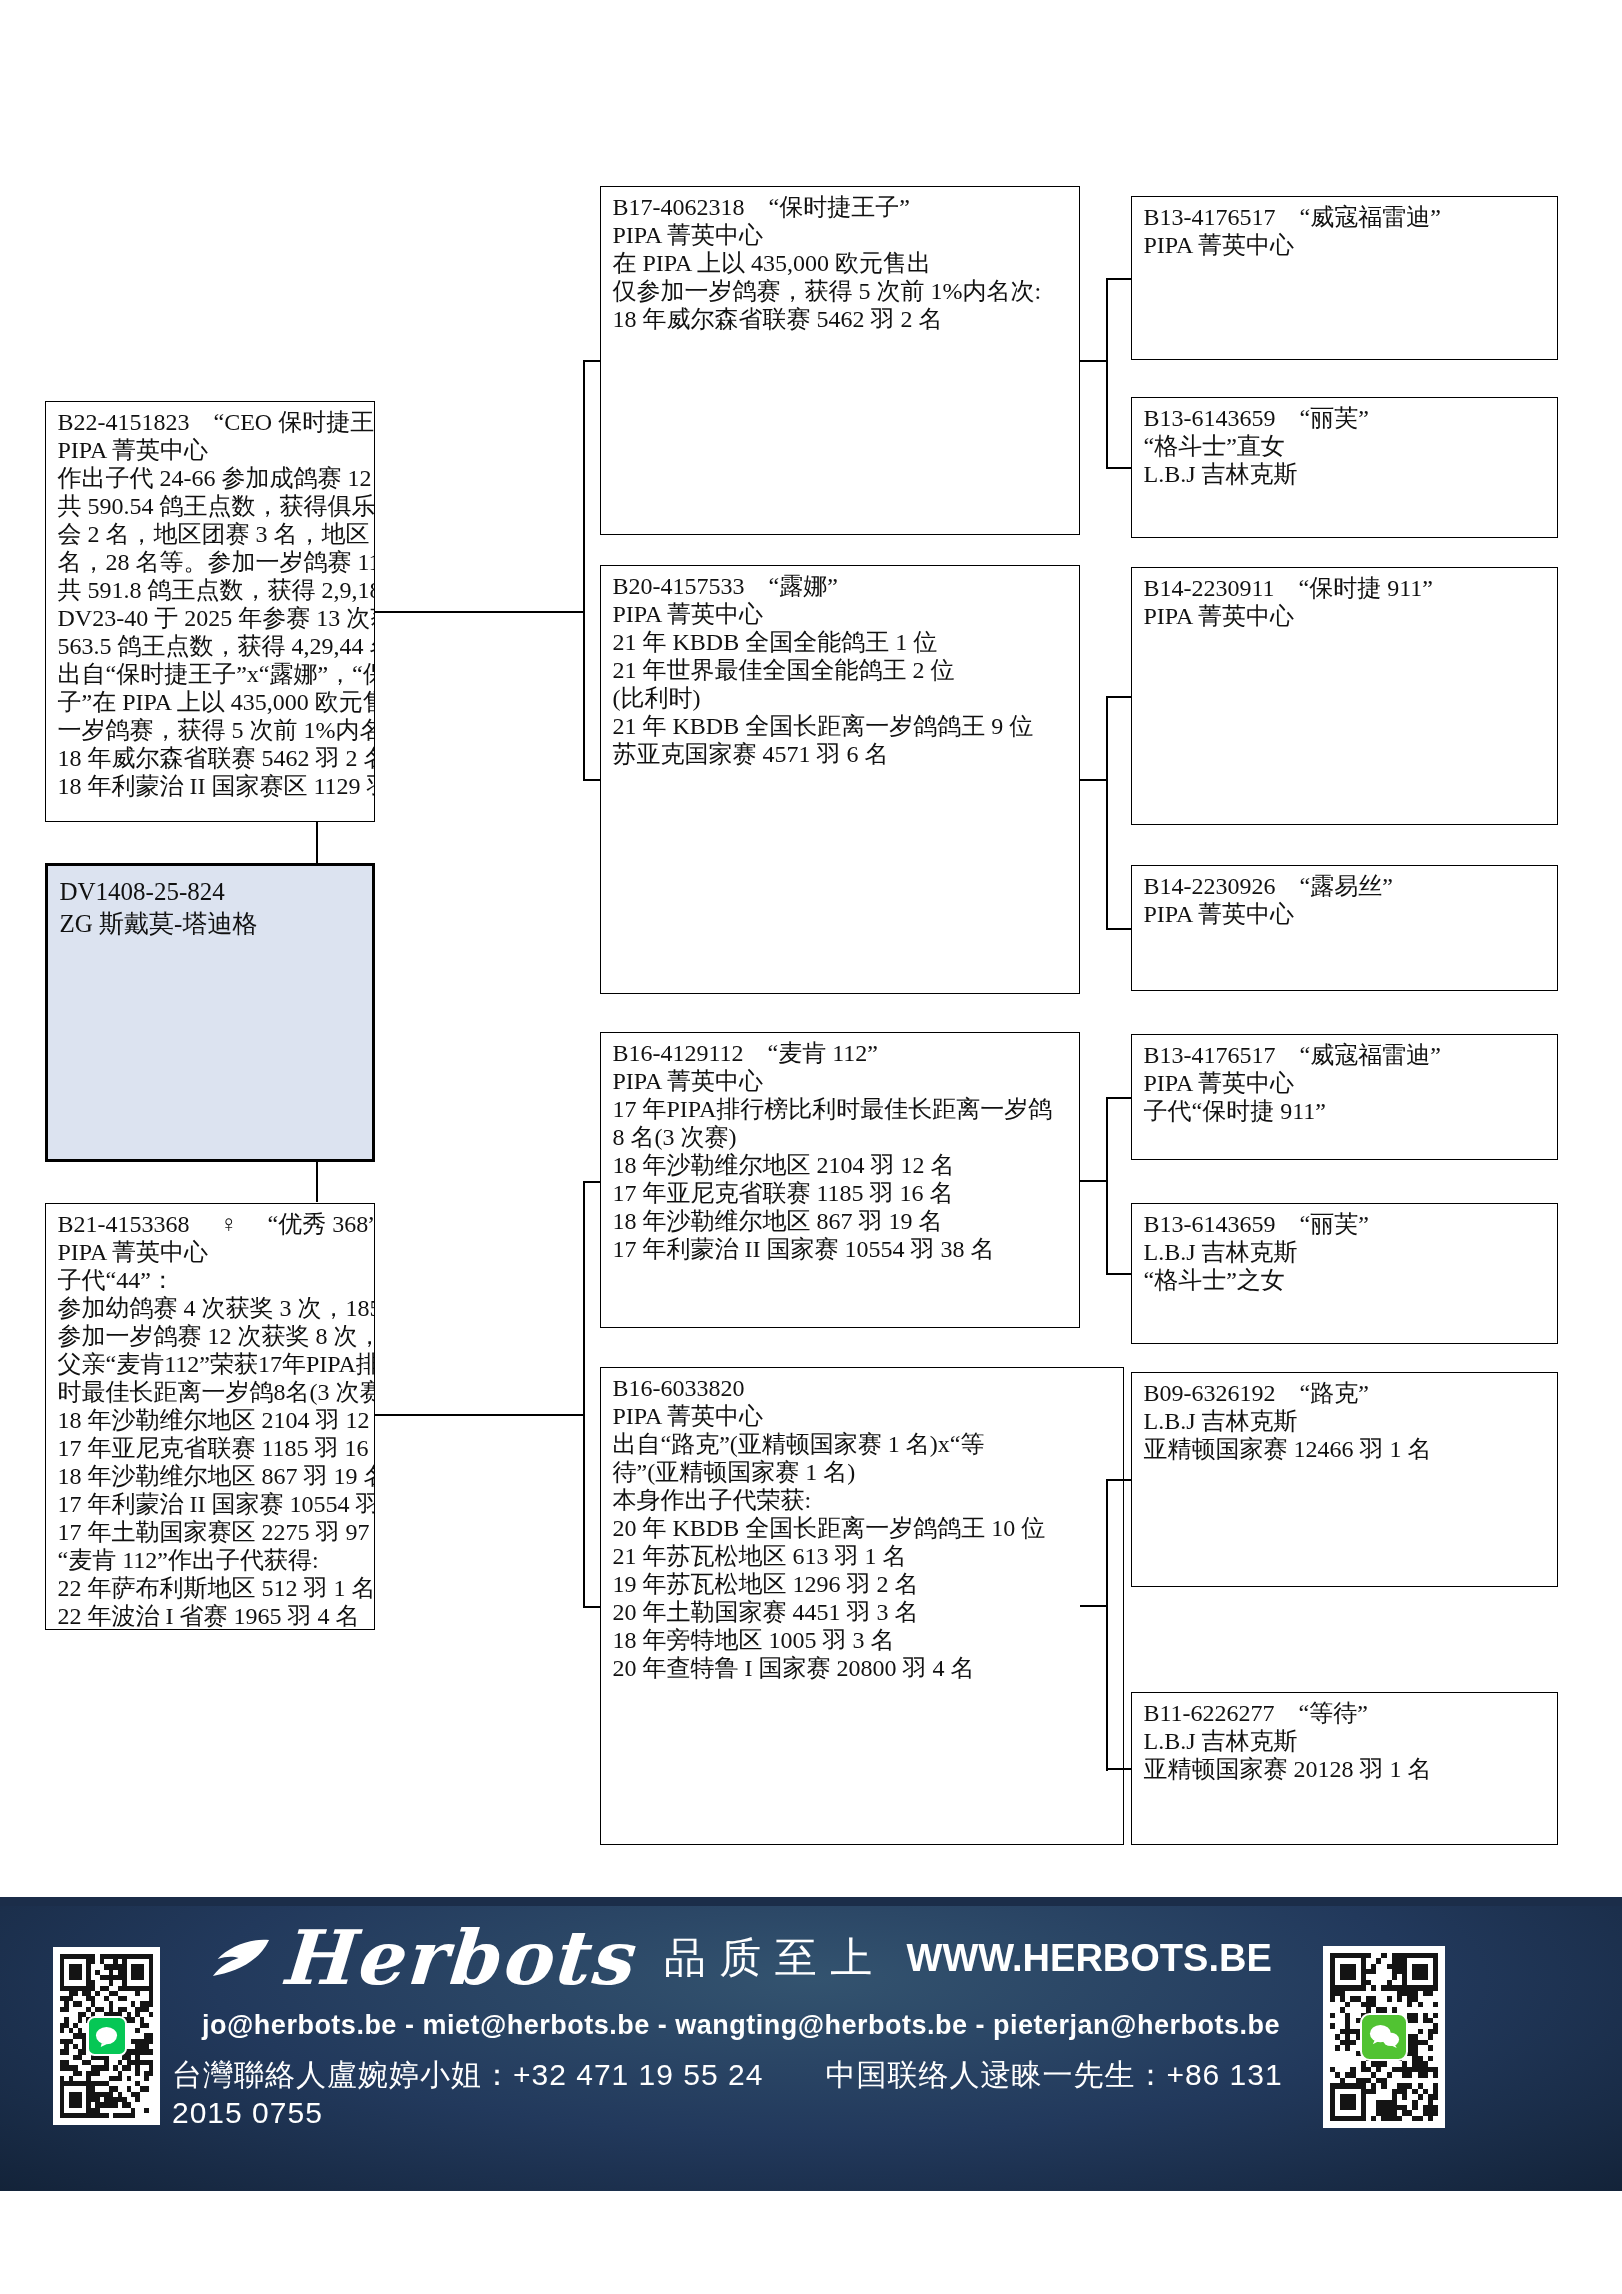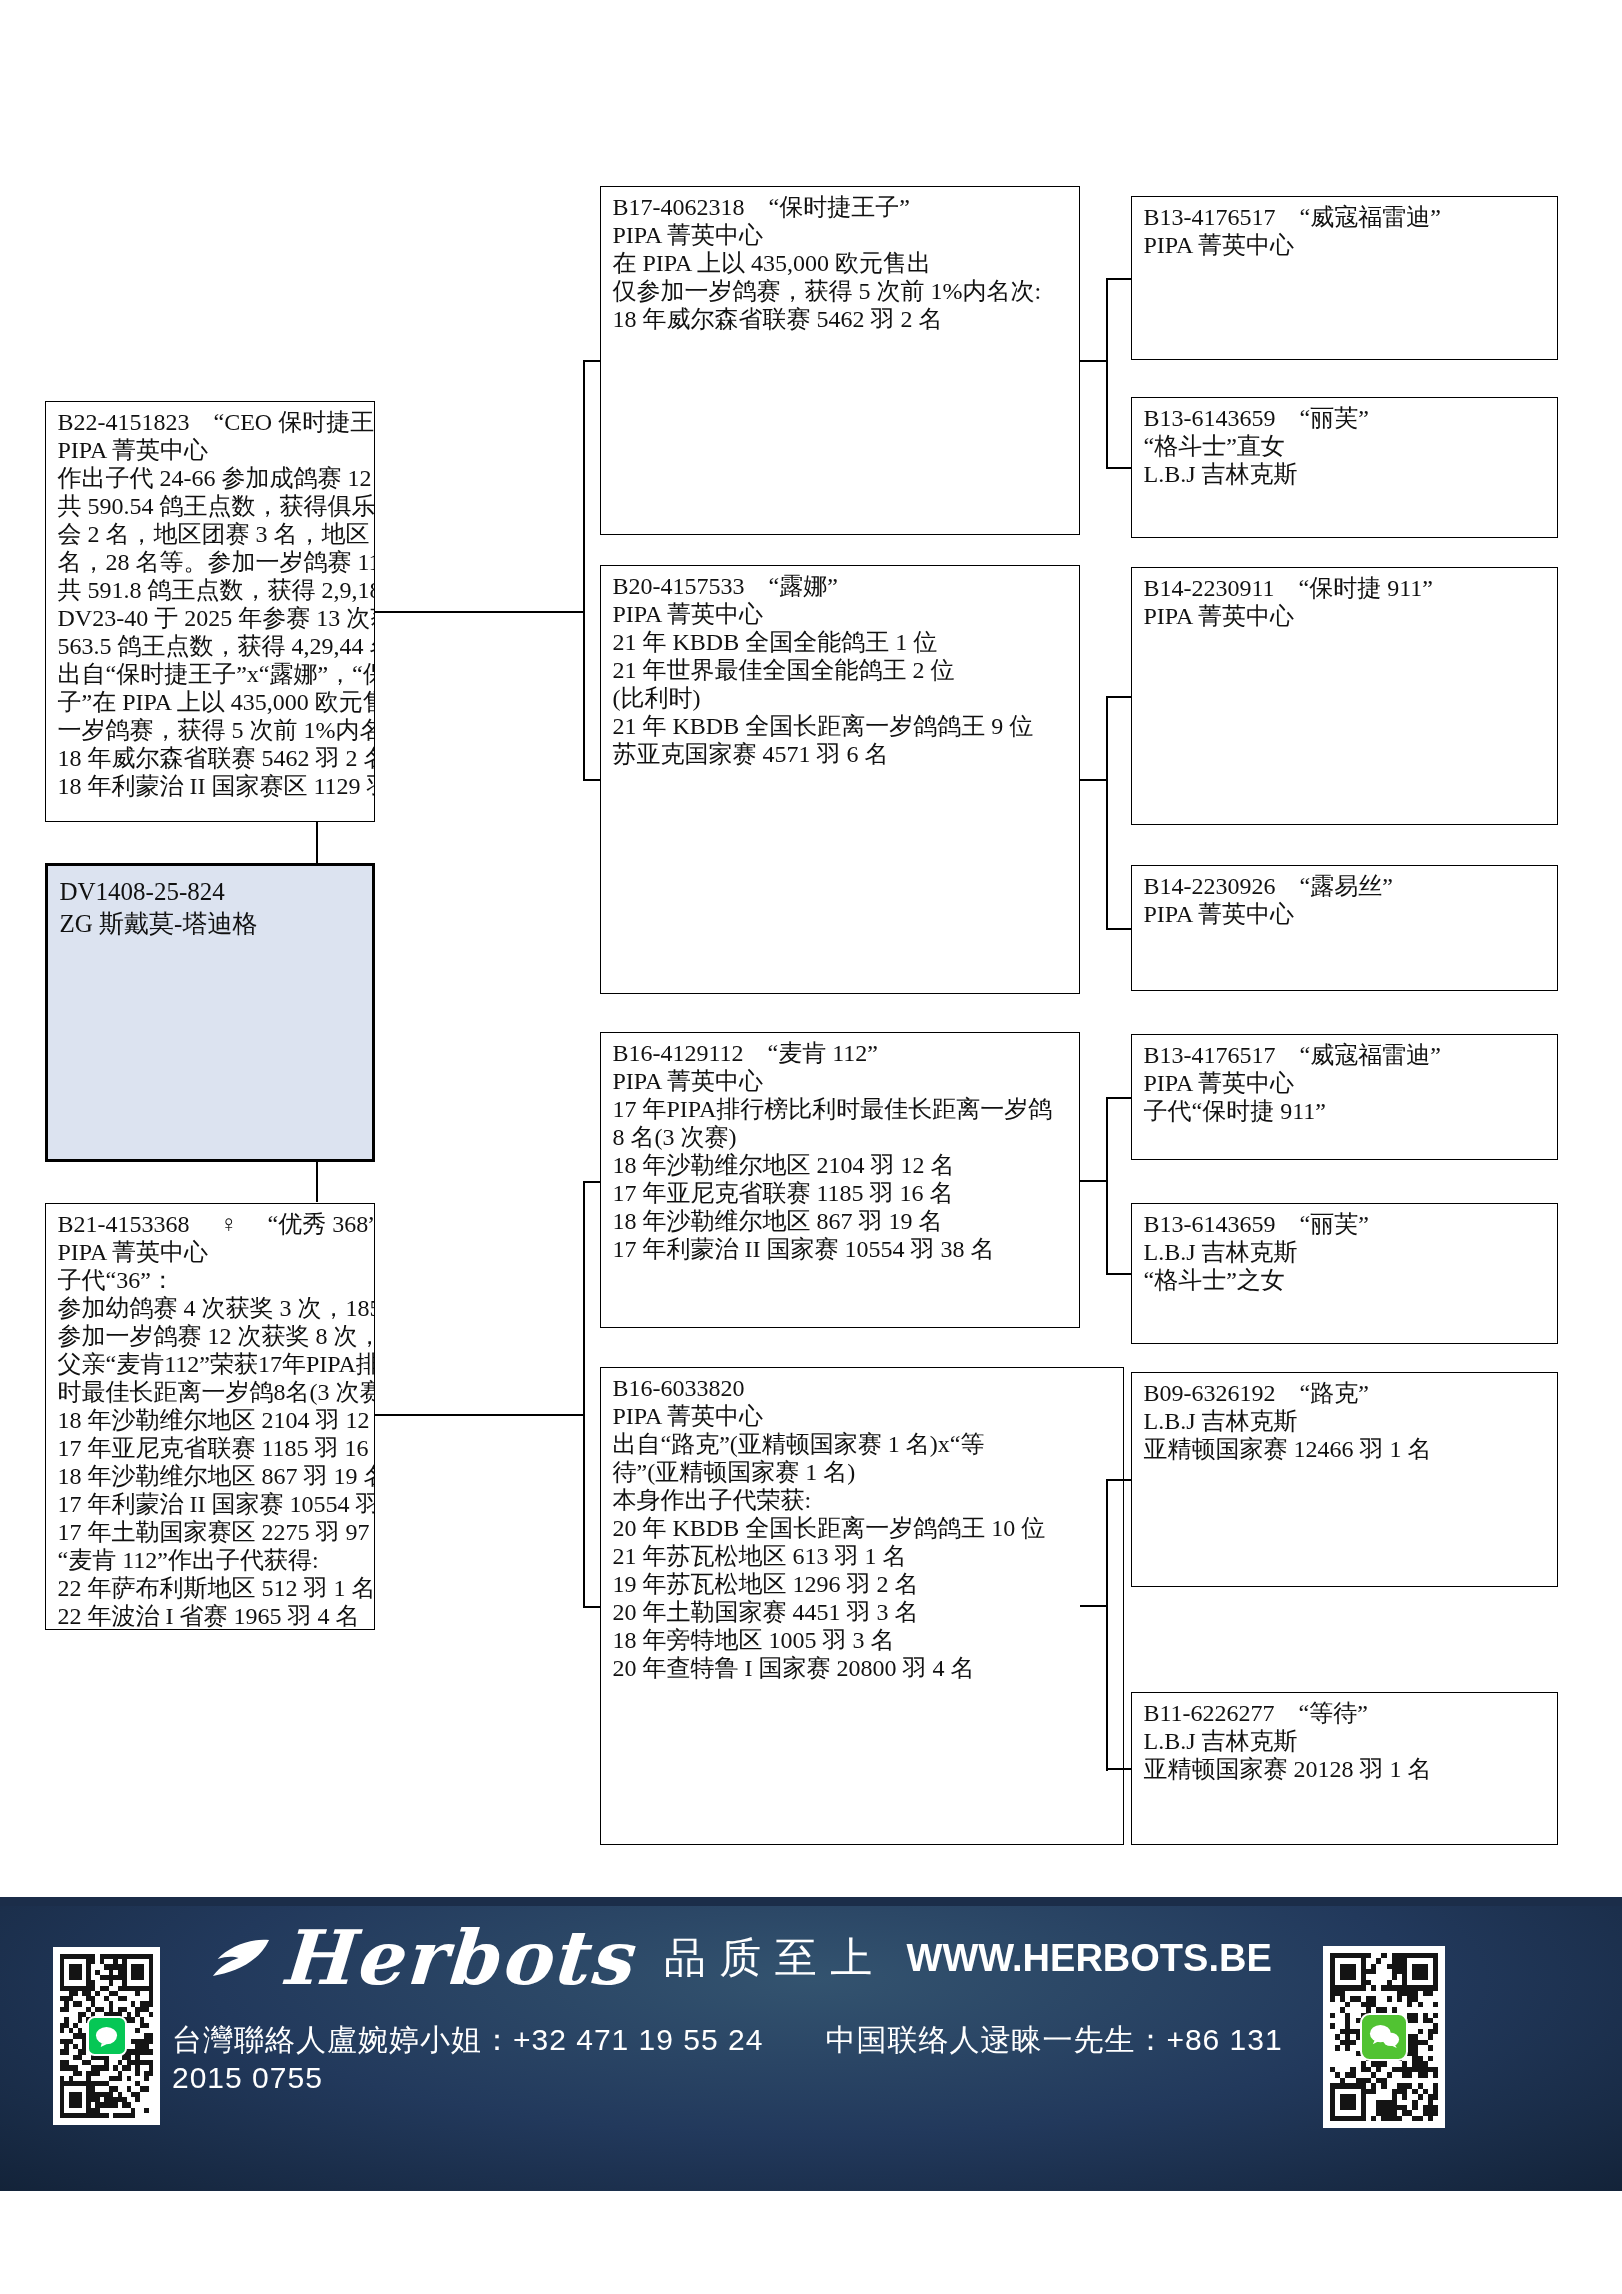--- a/index.html
+++ b/index.html
@@ -73,21 +73,21 @@
     </div>
 
   <div class="pbox subject" style="left:45px;top:863px;width:330px;height:299px">
       <div class="tline">DV1408-25-824</div>
       <div class="tline">ZG 斯戴莫-塔迪格</div>
     </div>
 
   <div class="pbox" style="left:45px;top:1203px;width:330px;height:427px">
       <div class="tline">B21-4153368　 ♀ 　“优秀 368”</div>
       <div class="tline">PIPA 菁英中心</div>
-      <div class="tline">子代“36”：</div>
+      <div class="tline">子代“44”：</div>
       <div class="tline">参加幼鸽赛 4 次获奖 3 次，185.99 鸽王点数</div>
       <div class="tline">参加一岁鸽赛 12 次获奖 8 次，376.17 鸽王点</div>
       <div class="tline">父亲“麦肯112”荣获17年PIPA排行榜比利</div>
       <div class="tline">时最佳长距离一岁鸽8名(3 次赛)</div>
       <div class="tline">18 年沙勒维尔地区 2104 羽 12 名</div>
       <div class="tline">17 年亚尼克省联赛 1185 羽 16 名</div>
       <div class="tline">18 年沙勒维尔地区 867 羽 19 名</div>
       <div class="tline">17 年利蒙治 II 国家赛 10554 羽 38 名</div>
       <div class="tline">17 年土勒国家赛区 2275 羽 97 名</div>
       <div class="tline">“麦肯 112”作出子代获得:</div>
@@ -221,20 +221,21 @@
 
     <div class="banner-center">
       <div class="brand-row">
         <svg class="feather" viewBox="0 0 64 42">
           <path d="M62 2 C42 0 20 9 8 22 C17 19 25 19 30 21 C21 24 11 29 3 40 C25 36 50 27 62 2 Z" fill="#ffffff"></path>
         </svg>
         <span class="logo-script">Herbots</span>
         <span class="tagline-cn">品质至上</span>
         <span class="website">WWW.HERBOTS.BE</span>
       </div>
+      <div class="emails-row">jo@herbots.be - miet@herbots.be - wangting@herbots.be - pieterjan@herbots.be</div>
       <div class="contacts-row">台灣聯絡人盧婉婷小姐：+32 471 19 55 24　　中国联络人逯睞一先生：+86 131 2015 0755</div>
     </div>
 
   </div>
 
   <div class="qr-card left">
     <div class="qr-grid" style="grid-template-columns: repeat(21, 1fr); grid-template-rows: repeat(31, 1fr);">
         <div style="background: rgb(20, 20, 20);"></div>
         <div style="background: rgb(20, 20, 20);"></div>
         <div style="background: rgb(20, 20, 20);"></div>

